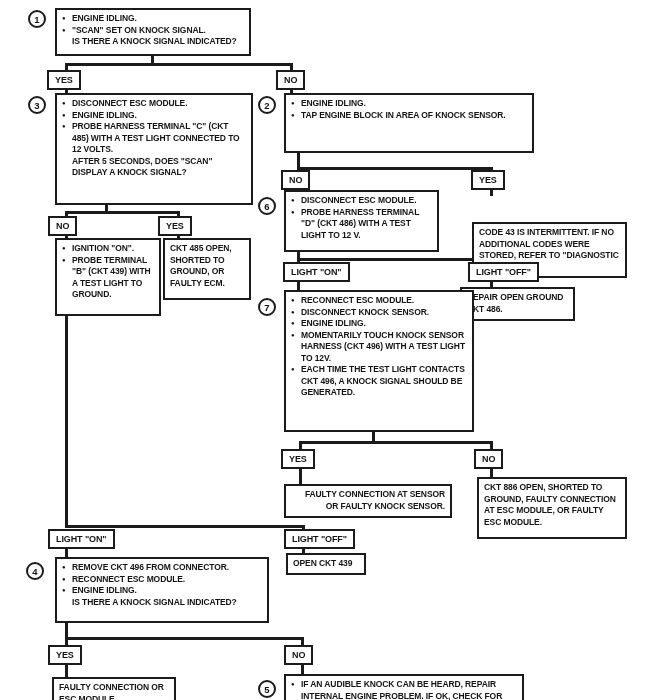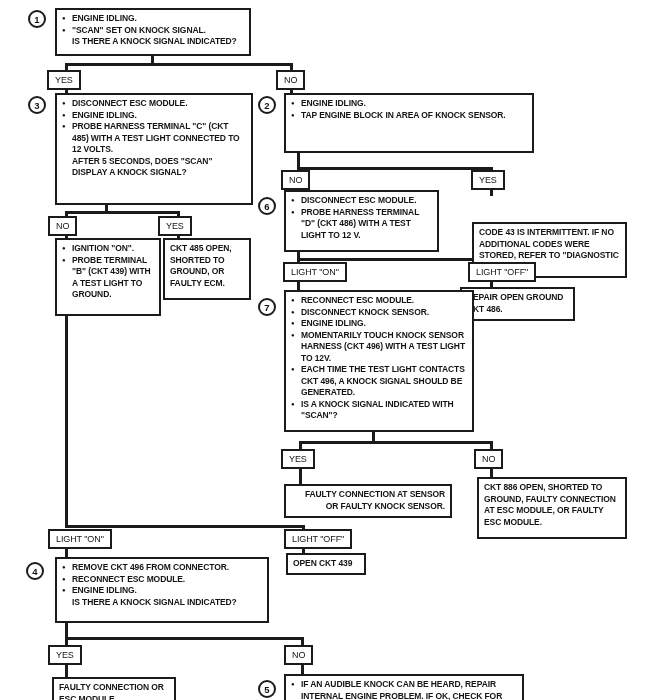--- a/index.html
+++ b/index.html
@@ -19,21 +19,21 @@
     line-height:11.5px; letter-spacing:-0.1px;
   }
   .line { position:relative; padding-left:11px; }
   .line.flush { padding-left:1px; }
   .line.bullet::before {
     content:"\25CF"; position:absolute; left:1px; top:0; font-size:6px;
   }
   
   .lbl {
     position:absolute; border:2.5px solid #1b1b1b; background:#fff;
-    padding:3px 6px; font-size:9px; font-weight:normal; line-height:10px;
+    padding:3px 6px; font-size:9px; font-weight:bold; line-height:10px;
     white-space:nowrap; letter-spacing:-0.1px;
   }
   
   .circle {
     position:absolute; width:18px; height:18px; border:2px solid #1b1b1b;
     border-radius:50%; background:#fff; font-size:9.5px; font-weight:bold;
     display:flex; align-items:center; justify-content:center;
   }
 </style>
 </head>
@@ -125,21 +125,20 @@
   <div class="box" style="left:460px;top:287px;width:115px;min-height:34px;">
     <div class="line flush">REPAIR OPEN GROUND CKT 486.</div>
   </div>
 
   <div class="box" style="left:284px;top:290px;width:190px;min-height:142px;">
     <div class="line bullet">RECONNECT ESC MODULE.</div>
     <div class="line bullet">DISCONNECT KNOCK SENSOR.</div>
     <div class="line bullet">ENGINE IDLING.</div>
     <div class="line bullet">MOMENTARILY TOUCH KNOCK SENSOR HARNESS (CKT 496) WITH A TEST LIGHT TO 12V.</div>
     <div class="line bullet">EACH TIME THE TEST LIGHT CONTACTS CKT 496, A KNOCK SIGNAL SHOULD BE GENERATED.</div>
-    <div class="line bullet">IS A KNOCK SIGNAL INDICATED WITH "SCAN"?</div>
   </div>
 
   <div class="box" style="left:284px;top:484px;width:168px;min-height:34px;text-align:right;">
     <div class="line flush">FAULTY CONNECTION AT SENSOR OR FAULTY KNOCK SENSOR.</div>
   </div>
 
   <div class="box" style="left:477px;top:477px;width:150px;min-height:62px;">
     <div class="line flush">CKT 886 OPEN, SHORTED TO GROUND, FAULTY CONNECTION AT ESC MODULE, OR FAULTY ESC MODULE.</div>
   </div>
 

